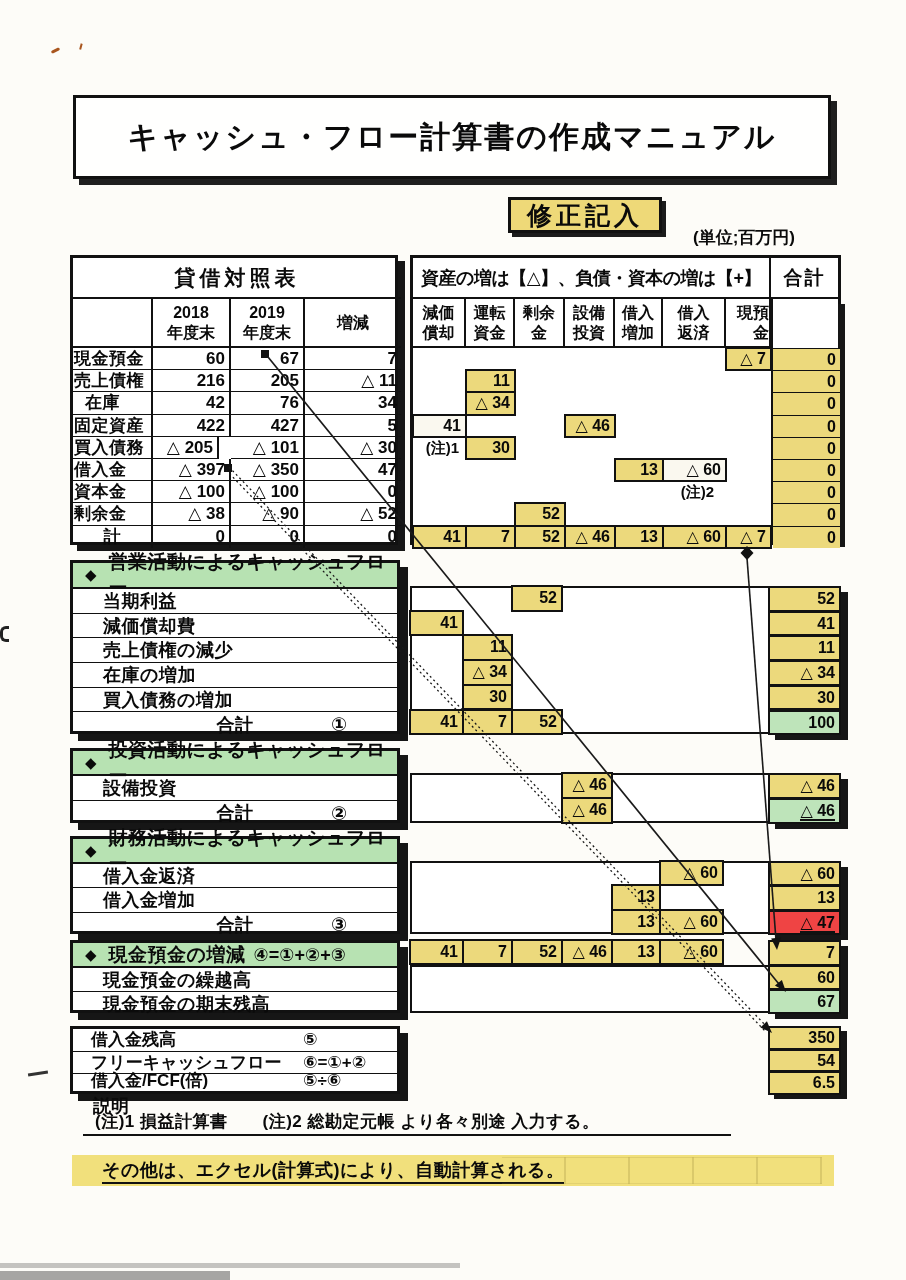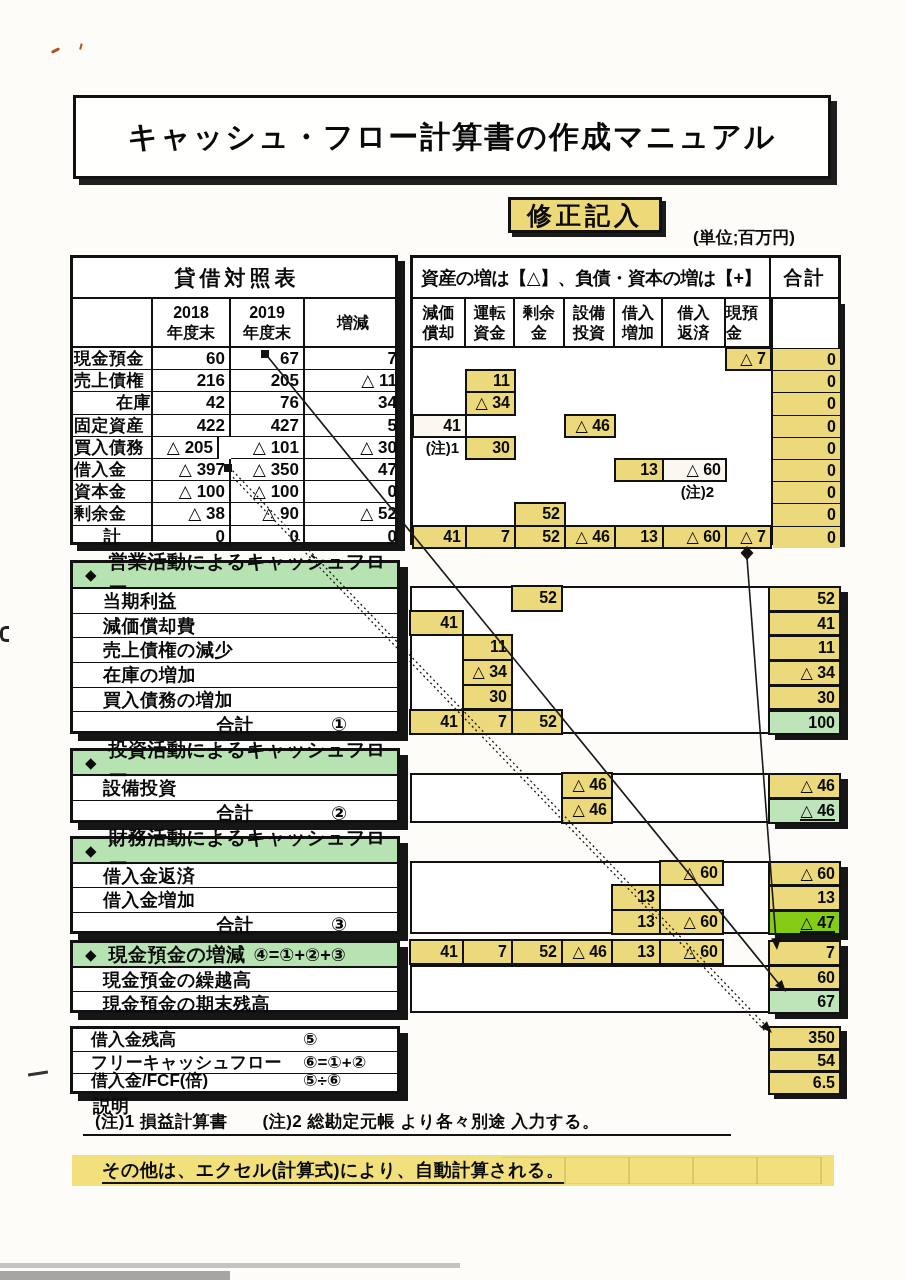--- a/index.html
+++ b/index.html
@@ -71,21 +71,21 @@
         <div>増減</div>
       </div>
       <div class="abs" style="left: 0px; top: 90px; width: 80px; height: 22.2px; border-right: 2px solid rgb(17, 17, 17); border-bottom: 1.8px solid rgb(17, 17, 17); font-size: 17px; font-weight: bold; line-height: 22.2px; padding-left: 1px; letter-spacing: 0.5px;">現金預金</div>
       <div class="abs" style="left: 80px; top: 90px; width: 78px; height: 22.2px; border-bottom: 1.8px solid rgb(17, 17, 17); border-right: 2px solid rgb(17, 17, 17); font-size: 17px; font-weight: bold; text-align: right; line-height: 22.2px; padding-right: 4px;">60</div>
       <div class="abs" style="left: 158px; top: 90px; width: 74px; height: 22.2px; border-bottom: 1.8px solid rgb(17, 17, 17); border-right: 2px solid rgb(17, 17, 17); font-size: 17px; font-weight: bold; text-align: right; line-height: 22.2px; padding-right: 4px;">67</div>
       <div class="abs" style="left: 232px; top: 90px; width: 96px; height: 22.2px; border-bottom: 1.8px solid rgb(17, 17, 17); font-size: 17px; font-weight: bold; text-align: right; line-height: 22.2px; padding-right: 4px;">7</div>
       <div class="abs" style="left: 0px; top: 112.2px; width: 80px; height: 22.2px; border-right: 2px solid rgb(17, 17, 17); border-bottom: 1.8px solid rgb(17, 17, 17); font-size: 17px; font-weight: bold; line-height: 22.2px; padding-left: 1px; letter-spacing: 0.5px;">売上債権</div>
       <div class="abs" style="left: 80px; top: 112.2px; width: 78px; height: 22.2px; border-bottom: 1.8px solid rgb(17, 17, 17); border-right: 2px solid rgb(17, 17, 17); font-size: 17px; font-weight: bold; text-align: right; line-height: 22.2px; padding-right: 4px;">216</div>
       <div class="abs" style="left: 158px; top: 112.2px; width: 74px; height: 22.2px; border-bottom: 1.8px solid rgb(17, 17, 17); border-right: 2px solid rgb(17, 17, 17); font-size: 17px; font-weight: bold; text-align: right; line-height: 22.2px; padding-right: 4px;">205</div>
       <div class="abs" style="left: 232px; top: 112.2px; width: 96px; height: 22.2px; border-bottom: 1.8px solid rgb(17, 17, 17); font-size: 17px; font-weight: bold; text-align: right; line-height: 22.2px; padding-right: 4px;">△ 11</div>
-      <div class="abs" style="left: 0px; top: 134.4px; width: 80px; height: 22.2px; border-right: 2px solid rgb(17, 17, 17); border-bottom: 1.8px solid rgb(17, 17, 17); font-size: 17px; font-weight: bold; line-height: 22.2px; padding-left: 1px; letter-spacing: 0.5px; text-align: right;">在庫</div>
+      <div class="abs" style="left: 0px; top: 134.4px; width: 80px; height: 22.2px; border-right: 2px solid rgb(17, 17, 17); border-bottom: 1.8px solid rgb(17, 17, 17); font-size: 17px; font-weight: bold; line-height: 22.2px; padding-left: 12px; letter-spacing: 0.5px;">在庫</div>
       <div class="abs" style="left: 80px; top: 134.4px; width: 78px; height: 22.2px; border-bottom: 1.8px solid rgb(17, 17, 17); border-right: 2px solid rgb(17, 17, 17); font-size: 17px; font-weight: bold; text-align: right; line-height: 22.2px; padding-right: 4px;">42</div>
       <div class="abs" style="left: 158px; top: 134.4px; width: 74px; height: 22.2px; border-bottom: 1.8px solid rgb(17, 17, 17); border-right: 2px solid rgb(17, 17, 17); font-size: 17px; font-weight: bold; text-align: right; line-height: 22.2px; padding-right: 4px;">76</div>
       <div class="abs" style="left: 232px; top: 134.4px; width: 96px; height: 22.2px; border-bottom: 1.8px solid rgb(17, 17, 17); font-size: 17px; font-weight: bold; text-align: right; line-height: 22.2px; padding-right: 4px;">34</div>
       <div class="abs" style="left: 0px; top: 156.6px; width: 80px; height: 22.2px; border-right: 2px solid rgb(17, 17, 17); border-bottom: 1.8px solid rgb(17, 17, 17); font-size: 17px; font-weight: bold; line-height: 22.2px; padding-left: 1px; letter-spacing: 0.5px;">固定資産</div>
       <div class="abs" style="left: 80px; top: 156.6px; width: 78px; height: 22.2px; border-bottom: 1.8px solid rgb(17, 17, 17); border-right: 2px solid rgb(17, 17, 17); font-size: 17px; font-weight: bold; text-align: right; line-height: 22.2px; padding-right: 4px;">422</div>
       <div class="abs" style="left: 158px; top: 156.6px; width: 74px; height: 22.2px; border-bottom: 1.8px solid rgb(17, 17, 17); border-right: 2px solid rgb(17, 17, 17); font-size: 17px; font-weight: bold; text-align: right; line-height: 22.2px; padding-right: 4px;">427</div>
       <div class="abs" style="left: 232px; top: 156.6px; width: 96px; height: 22.2px; border-bottom: 1.8px solid rgb(17, 17, 17); font-size: 17px; font-weight: bold; text-align: right; line-height: 22.2px; padding-right: 4px;">5</div>
       <div class="abs" style="left: 0px; top: 178.8px; width: 80px; height: 22.2px; border-right: 2px solid rgb(17, 17, 17); border-bottom: 1.8px solid rgb(17, 17, 17); font-size: 17px; font-weight: bold; line-height: 22.2px; padding-left: 1px; letter-spacing: 0.5px;">買入債務</div>
       <div class="abs" style="left: 68px; top: 178.8px; width: 78px; height: 22.2px; border-bottom: 1.8px solid rgb(17, 17, 17); border-right: 2px solid rgb(17, 17, 17); font-size: 17px; font-weight: bold; text-align: right; line-height: 22.2px; padding-right: 4px;">△ 205</div>
       <div class="abs" style="left: 158px; top: 178.8px; width: 74px; height: 22.2px; border-bottom: 1.8px solid rgb(17, 17, 17); border-right: 2px solid rgb(17, 17, 17); font-size: 17px; font-weight: bold; text-align: right; line-height: 22.2px; padding-right: 4px;">△ 101</div>
@@ -128,21 +128,21 @@
         <div>投資</div>
       </div>
       <div class="abs" style="left: 202px; top: 41px; width: 48px; height: 49px; border-bottom: 2.4px solid rgb(17, 17, 17); border-right: 2px solid rgb(17, 17, 17); font-size: 16px; font-weight: bold; text-align: center; display: flex; flex-direction: column; justify-content: center; line-height: 1.2;">
         <div>借入</div>
         <div>増加</div>
       </div>
       <div class="abs" style="left: 250px; top: 41px; width: 63px; height: 49px; border-bottom: 2.4px solid rgb(17, 17, 17); border-right: 2px solid rgb(17, 17, 17); font-size: 16px; font-weight: bold; text-align: center; display: flex; flex-direction: column; justify-content: center; line-height: 1.2;">
         <div>借入</div>
         <div>返済</div>
       </div>
-      <div class="abs" style="left: 313px; top: 41px; width: 45px; height: 49px; border-bottom: 2.4px solid rgb(17, 17, 17); border-right: 2px solid rgb(17, 17, 17); font-size: 16px; font-weight: bold; text-align: left; display: flex; flex-direction: column; justify-content: center; line-height: 1.2;">
+      <div class="abs" style="left: 313px; top: 41px; width: 45px; height: 49px; border-bottom: 2.4px solid rgb(17, 17, 17); border-right: 2px solid rgb(17, 17, 17); font-size: 16px; font-weight: bold; text-align: right; display: flex; flex-direction: column; justify-content: center; line-height: 1.2;">
         <div>現預</div>
         <div>金</div>
       </div>
       <div class="abs" style="left: 358px; top: 41px; width: 67px; height: 243px; border-left: 2px solid rgb(17, 17, 17); box-shadow: rgb(22, 22, 22) 7px 5px 0px;">
         <div class="abs" style="left: 0px; top: 49px; width: 67px; height: 22.2px; background: rgb(236, 217, 124); border-top: 1.8px solid rgb(17, 17, 17); font-size: 16px; font-weight: bold; text-align: right; line-height: 22.2px; padding-right: 4px;">0</div>
         <div class="abs" style="left: 0px; top: 71.2px; width: 67px; height: 22.2px; background: rgb(236, 217, 124); border-top: 1.8px solid rgb(17, 17, 17); font-size: 16px; font-weight: bold; text-align: right; line-height: 22.2px; padding-right: 4px;">0</div>
         <div class="abs" style="left: 0px; top: 93.4px; width: 67px; height: 22.2px; background: rgb(236, 217, 124); border-top: 1.8px solid rgb(17, 17, 17); font-size: 16px; font-weight: bold; text-align: right; line-height: 22.2px; padding-right: 4px;">0</div>
         <div class="abs" style="left: 0px; top: 115.6px; width: 67px; height: 22.2px; background: rgb(236, 217, 124); border-top: 1.8px solid rgb(17, 17, 17); font-size: 16px; font-weight: bold; text-align: right; line-height: 22.2px; padding-right: 4px;">0</div>
         <div class="abs" style="left: 0px; top: 137.8px; width: 67px; height: 22.2px; background: rgb(236, 217, 124); border-top: 1.8px solid rgb(17, 17, 17); font-size: 16px; font-weight: bold; text-align: right; line-height: 22.2px; padding-right: 4px;">0</div>
         <div class="abs" style="left: 0px; top: 160px; width: 67px; height: 22.2px; background: rgb(236, 217, 124); border-top: 1.8px solid rgb(17, 17, 17); font-size: 16px; font-weight: bold; text-align: right; line-height: 22.2px; padding-right: 4px;">0</div>
@@ -250,21 +250,21 @@
         </div>
       </div>
       <div class="abs" style="left: 410px; top: 861px; width: 360px; height: 72.9px; border: 2.4px solid rgb(17, 17, 17); background: rgb(255, 255, 255);"></div>
       <div class="abs ycell" style="left: 659px; top: 860px; width: 65px; height: 26.3px; line-height: 21.3px; padding-right: 4px;">△ 60</div>
       <div class="abs ycell" style="left: 611px; top: 884.3px; width: 50px; height: 26.3px; line-height: 21.3px; padding-right: 4px;">13</div>
       <div class="abs ycell" style="left: 611px; top: 908.6px; width: 50px; height: 26.3px; line-height: 21.3px; padding-right: 4px;">13</div>
       <div class="abs ycell" style="left: 659px; top: 908.6px; width: 65px; height: 26.3px; line-height: 21.3px; padding-right: 4px;">△ 60</div>
       <div class="abs" style="left: 768px; top: 861px; width: 73px; height: 72.9px; box-shadow: rgb(22, 22, 22) 7px 6px 0px;">
         <div class="abs ycell" style="left: 0px; top: 0px; width: 73px; height: 25.3px; line-height: 21.3px; padding-right: 4px;"><span>△ 60</span></div>
         <div class="abs ycell" style="left: 0px; top: 24.3px; width: 73px; height: 25.3px; line-height: 21.3px; padding-right: 4px;"><span>13</span></div>
-        <div class="abs ycell" style="left: 0px; top: 48.6px; width: 73px; height: 25.3px; line-height: 21.3px; padding-right: 4px; background: #84cc16;"><span class="u-line">△ 47</span></div>
+        <div class="abs ycell" style="left: 0px; top: 48.6px; width: 73px; height: 25.3px; line-height: 21.3px; padding-right: 4px; background: #ef4444;"><span class="u-line">△ 47</span></div>
       </div>
       <div class="abs container shadowed" style="left: 70px; top: 940px; width: 330px; height: 73px;">
         <div class="abs sec-head" style="left: 0px; top: 0px; width: 100%; height: 25px;">
           <span class="diamond">◆</span>
           <span class="sec-title">現金預金の増減</span>
           <span class="sec-formula">④=①+②+③</span>
         </div>
         <div class="abs" style="left: 0px; top: 25px; width: 100%; height: 24px; border-bottom: 1.8px solid rgb(17, 17, 17);">
           <span class="row-label" style="position: absolute; left: 30px; line-height: 24px;">現金預金の繰越高</span>
         </div>

